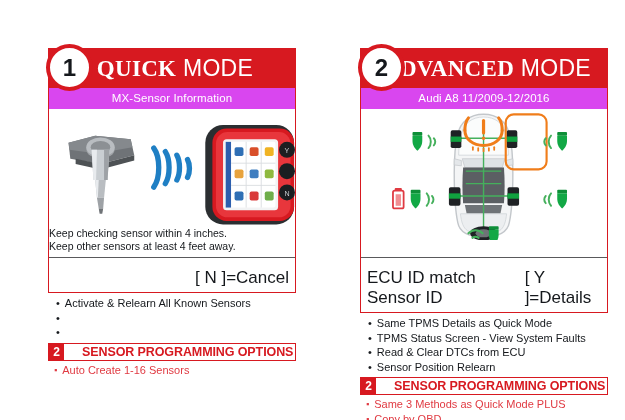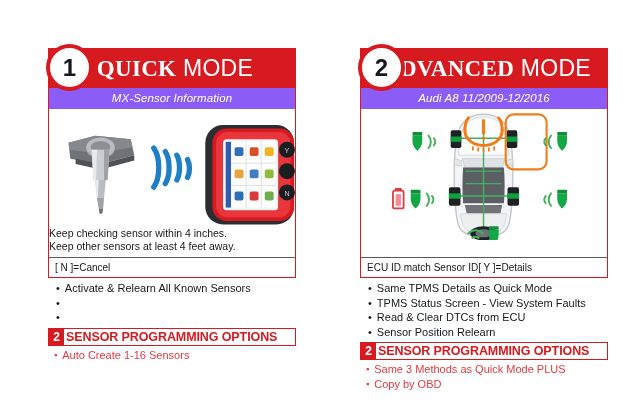--- a/index.html
+++ b/index.html
@@ -57,47 +57,46 @@
   }
 
   
   .screen {
     margin-left: 32px;
     border: 1.5px solid #d71920;
     border-top: none;
     background: #ffffff;
   }
   .titlebar {
-    background: #8b5cf6;
+    background: #d946ef;
     color: #ffffff;
     font-size: 11.5px;
     text-align: center;
     padding: 4px 0 5px;
     letter-spacing: .1px;
-    font-style: italic;
   }
   .screen-body {
     position: relative;
     height: 148px;
     background: #ffffff;
   }
   .instr {
     position: absolute;
     left: 0; right: 0; bottom: 4px;
     text-align: left;
     font-size: 10.5px;
     color: #15181c;
     line-height: 13px;
   }
   .softkeys {
     border-top: 1.5px solid #59595b;
     display: flex;
-    justify-content: flex-start;
-    padding: 4px 6px 4px;
-    font-size: 10px;
+    justify-content: flex-end;
+    padding: 10px 6px 4px;
+    font-size: 17px;
     color: #15181c;
   }
 
   
   .bullets { margin-left: 32px; padding: 3px 0 0 8px; }
   .bullet {
     font-size: 11px;
     color: #15181c;
     line-height: 14.5px;
     display: flex;
@@ -116,21 +115,21 @@
     font-size: 12px; font-weight: bold;
     width: 15px;
     display: flex; align-items: center; justify-content: center;
   }
   .spo-label {
     flex: 1;
     color: #d71920;
     font-size: 12.5px;
     font-weight: bold;
     display: flex; align-items: center;
-    padding-left: 2px;
+    padding-left: 18px;
     letter-spacing: -.1px;
   }
   .sublist { margin-left: 32px; padding: 2px 0 0 6px; }
   .subitem {
     color: #e03a42;
     font-size: 11px;
     line-height: 14.5px;
     display: flex; gap: 5px;
   }
   .subitem .sq { flex: none; font-size: 9px; line-height: 15px; }

